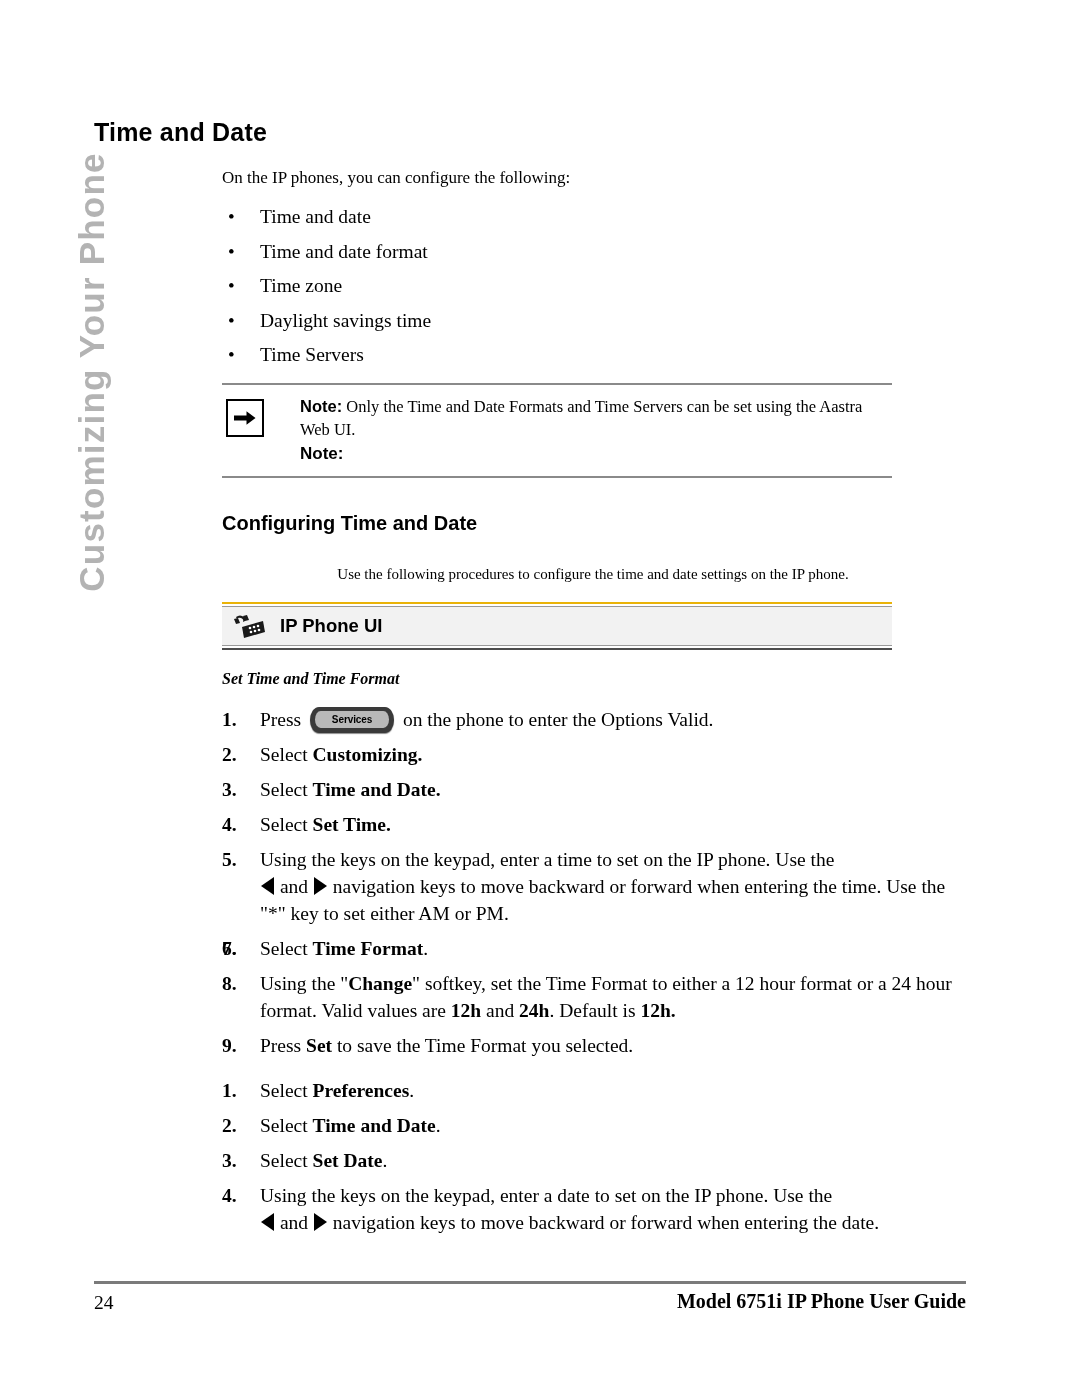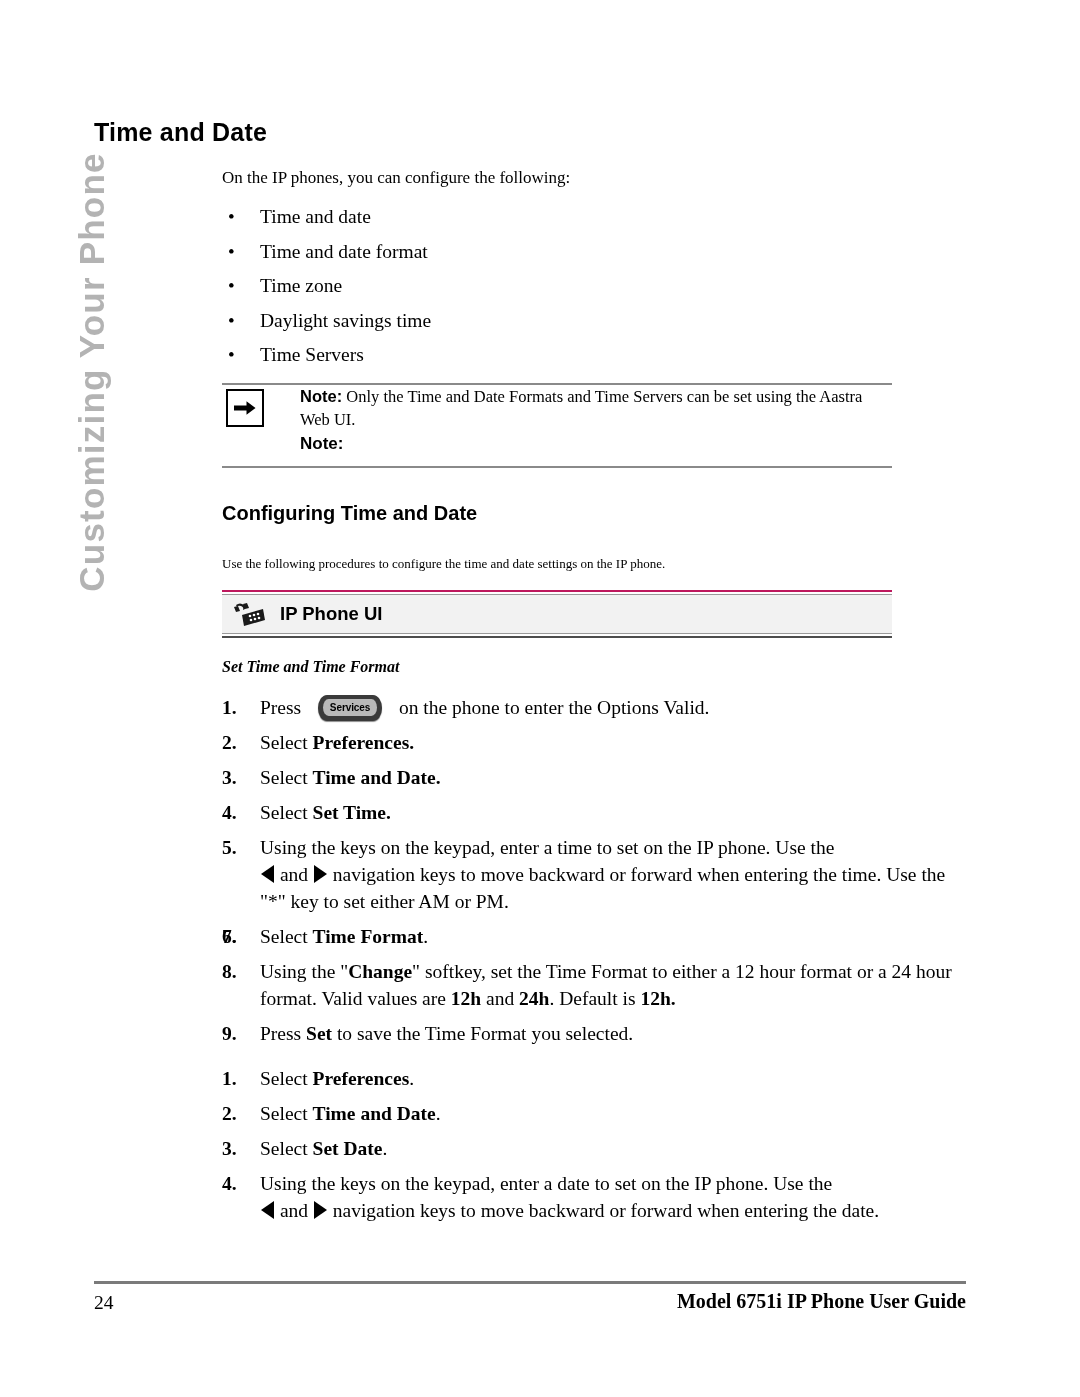--- a/index.html
+++ b/index.html
@@ -79,21 +79,21 @@
     top: 0;
     font-size: 19px;
     line-height: 24px;
   }
 
   
   .note-block {
     margin-top: 16px;
     border-top: 2px solid #8a8a8a;
     border-bottom: 2px solid #8a8a8a;
-    padding: 0 0 11px 0;
+    padding: 10px 0 11px 0;
     display: flex;
     align-items: flex-start;
     width: 670px;
   }
   .note-icon {
     width: 38px;
     height: 38px;
     border: 2.5px solid #000;
     box-sizing: border-box;
     margin-left: 4px;
@@ -125,29 +125,30 @@
 
   
   .sub-head {
     font-family: "Liberation Sans", sans-serif;
     font-weight: bold;
     font-size: 20px;
     margin-top: 34px;
   }
   .lead-para {
     margin-top: 26px;
-    font-size: 13px;
+    font-size: 15px;
     line-height: 26px;
+    text-align: center;
   }
 
   
   .ui-banner {
     margin-top: 9px;
     width: 670px;
-    border-top: 2px solid #be185d;
+    border-top: 2px solid #eab308;
     border-bottom: 2px solid #4d4d4d;
     padding: 2px 0;
   }
   .ui-banner-inner {
     border-top: 1.5px solid #9a9a9a;
     border-bottom: 1.5px solid #9a9a9a;
     background: #f2f2f2;
     height: 38px;
     display: flex;
     align-items: center;
@@ -194,23 +195,23 @@
     line-height: 27px;
   }
   .step-text b {
     font-weight: bold;
   }
 
   
   .services-key {
     display: inline-block;
     vertical-align: -7px;
-    width: 64px;
+    width: 84px;
     height: 26px;
-    margin: 0 12px;
+    margin: 0 4px;
     position: relative;
     border-radius: 6px;
   }
   .services-key .key-outer {
     position: absolute;
     inset: 0;
     background: #3a3a3a;
     border-radius: 9px / 13px;
     box-shadow: 0 1px 1px rgba(0,0,0,0.45);
   }
@@ -334,21 +335,21 @@
           </svg>
         </span>
         <span class="ui-banner-label">IP Phone UI</span>
       </div>
     </div>
 
     <div id="procedures">
         <div class="proc-title">Set Time and Time Format</div>
         <ol class="steps">
           <li><span class="step-num">1.</span><span class="step-text"><span>Press </span><span class="services-key"><span class="key-outer"></span><span class="key-inner">Services</span></span><span> on the phone to enter the Options Valid.</span></span></li>
-          <li><span class="step-num">2.</span><span class="step-text"><span>Select </span><b>Preferences.</b></span></li>
+          <li><span class="step-num">2.</span><span class="step-text"><span>Select </span><b>Customizing.</b></span></li>
           <li><span class="step-num">3.</span><span class="step-text"><span>Select </span><b>Time and Date.</b></span></li>
           <li><span class="step-num">4.</span><span class="step-text"><span>Select </span><b>Set Time.</b></span></li>
           <li><span class="step-num">5.</span><span class="step-text"><span>Using the keys on the keypad, enter a time to set on the IP phone. Use the </span><br><span class="nav-arrow left"></span><span> and </span><span class="nav-arrow right"></span><span>  navigation keys to move backward or forward when entering the time. Use the "*" key to set either AM or PM.</span></span></li>
           <li><span class="step-num">6.</span></li>
           <li><span class="step-num">7.</span><span class="step-text"><span>Select </span><b>Time Format</b><span>.</span></span></li>
           <li><span class="step-num">8.</span><span class="step-text"><span>Using the "</span><b>Change</b><span>" softkey, set the Time Format to either a 12 hour format or a 24 hour format. Valid values are </span><b>12h</b><span> and </span><b>24h</b><span>. Default is </span><b>12h.</b></span></li>
           <li><span class="step-num">9.</span><span class="step-text"><span>Press </span><b>Set</b><span> to save the Time Format you selected.</span></span></li>
         </ol>
         <ol class="steps">
           <li><span class="step-num">1.</span><span class="step-text"><span>Select </span><b>Preferences</b><span>.</span></span></li>

